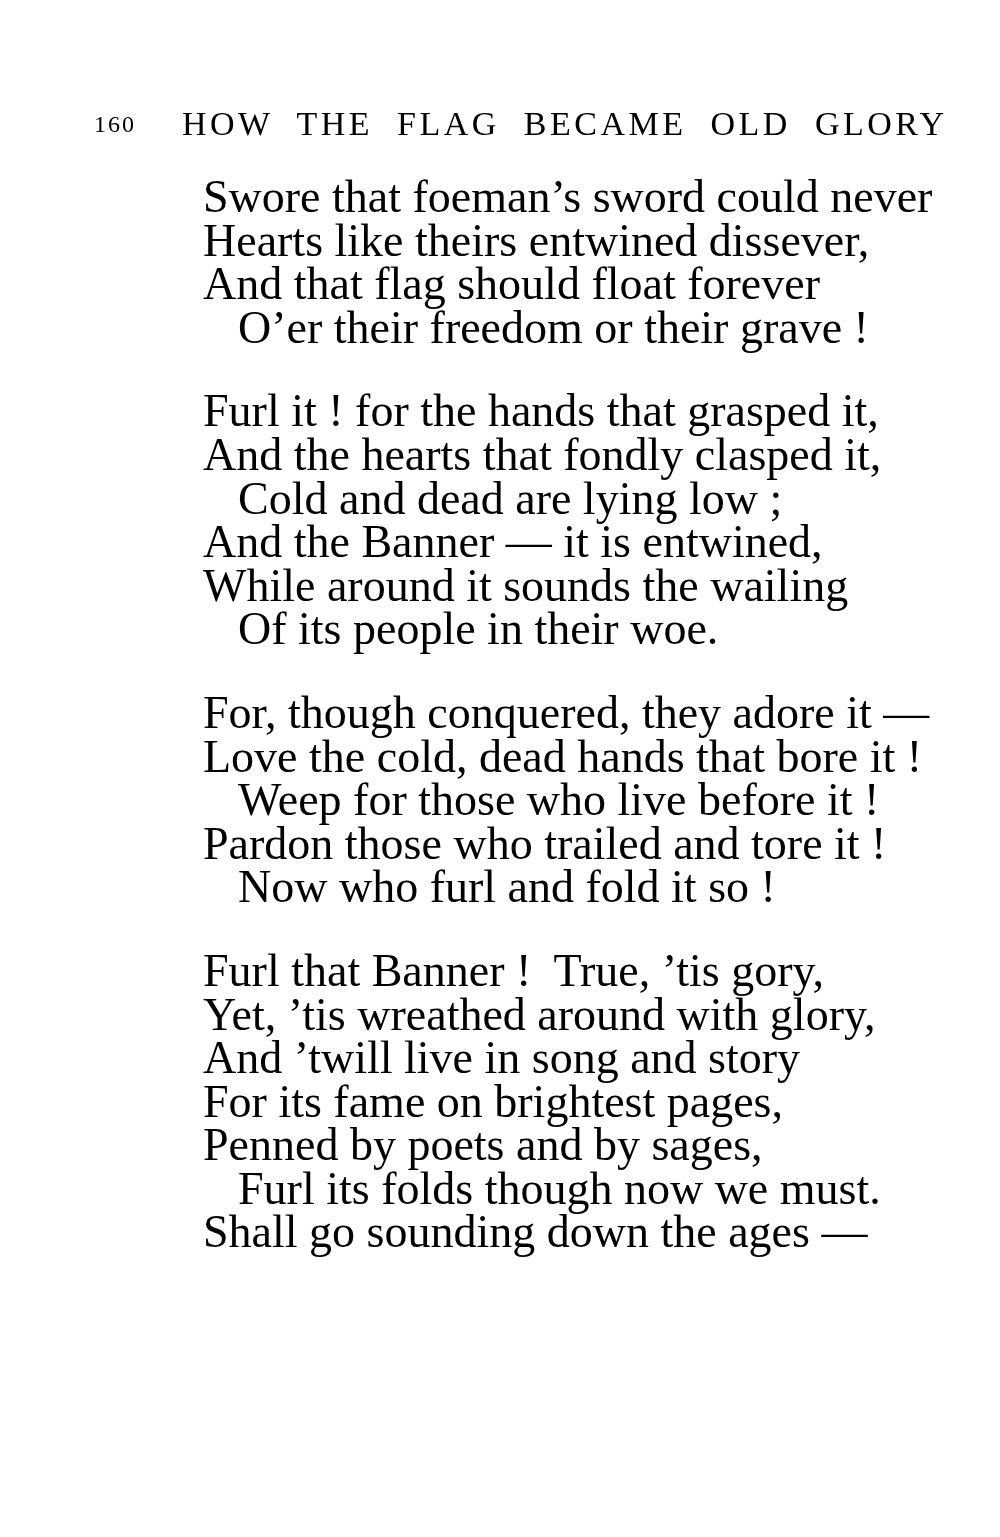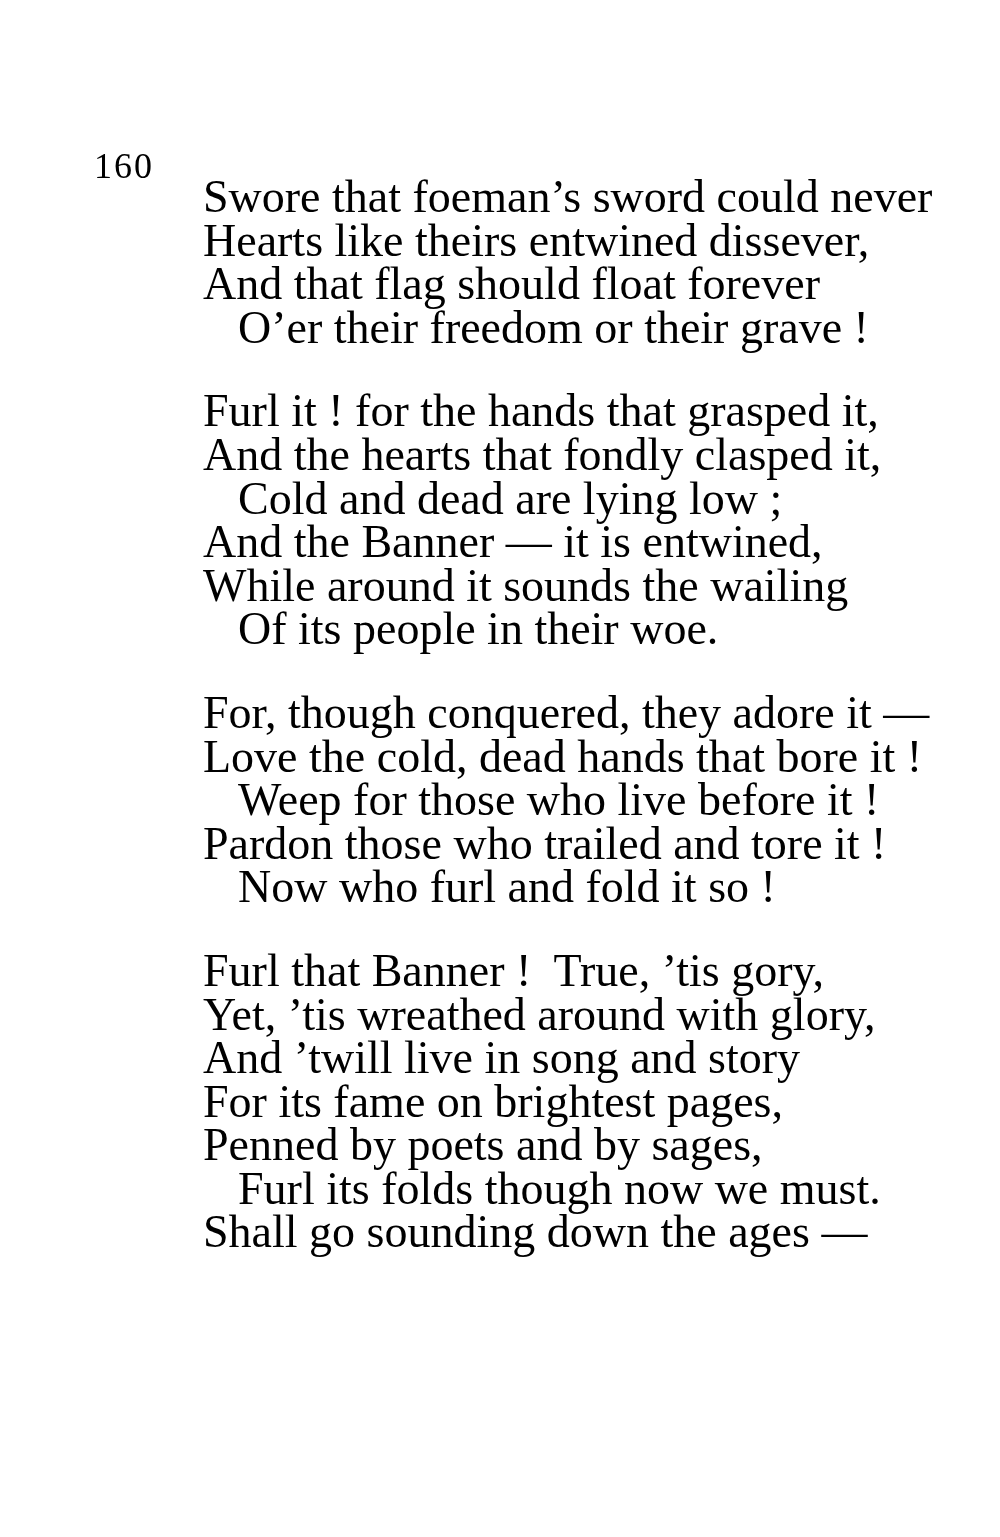--- a/index.html
+++ b/index.html
@@ -20,24 +20,23 @@
     position: absolute;
     top: 104px;
     left: 0;
     width: 100%;
     height: 42px;
   }
   .page-number {
     position: absolute;
     left: 94px;
     top: 0;
-    font-size: 36px;
+    font-size: 24px;
     line-height: 40px;
     letter-spacing: 2px;
-    margin-top: 42px;
   }
   .header-title {
     position: absolute;
     left: 182px;
     top: 0;
     font-size: 34px;
     line-height: 40px;
     letter-spacing: 3.5px;
     word-spacing: 12px;
     white-space: nowrap;
@@ -58,20 +57,21 @@
   .poem-line.indent {
     padding-left: 35px;
   }
 </style>
 </head>
 <body>
 
 <div class="page">
   <div class="running-header">
     <span class="page-number">160</span>
+    <span class="header-title">HOW THE FLAG BECAME OLD GLORY</span>
   </div>
   <div class="poem">
       <div class="stanza">
         <div class="poem-line">Swore that foeman’s sword could never</div>
         <div class="poem-line">Hearts like theirs entwined dissever,</div>
         <div class="poem-line">And that flag should float forever</div>
         <div class="poem-line indent">O’er their freedom or their grave !</div>
       </div>
       <div class="stanza">
         <div class="poem-line">Furl it ! for the hands that grasped it,</div>

